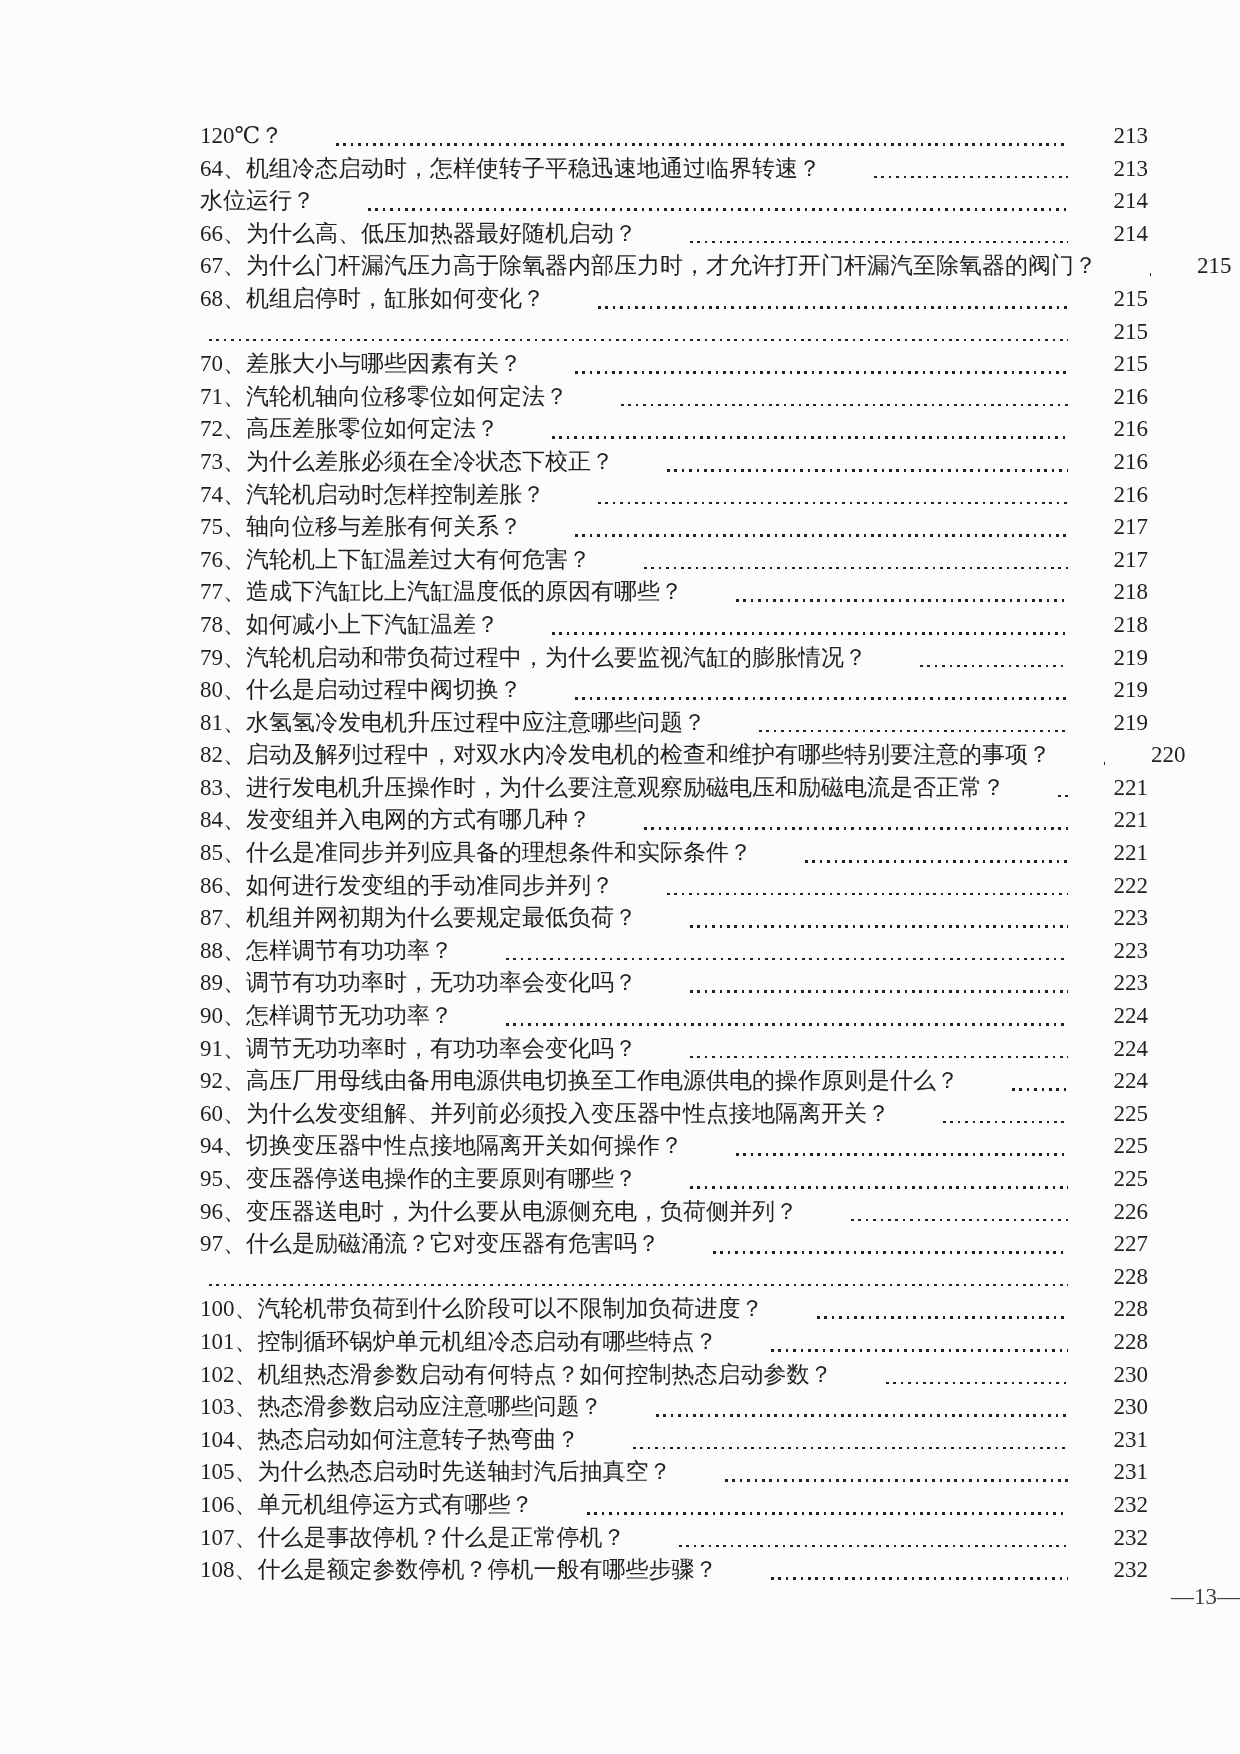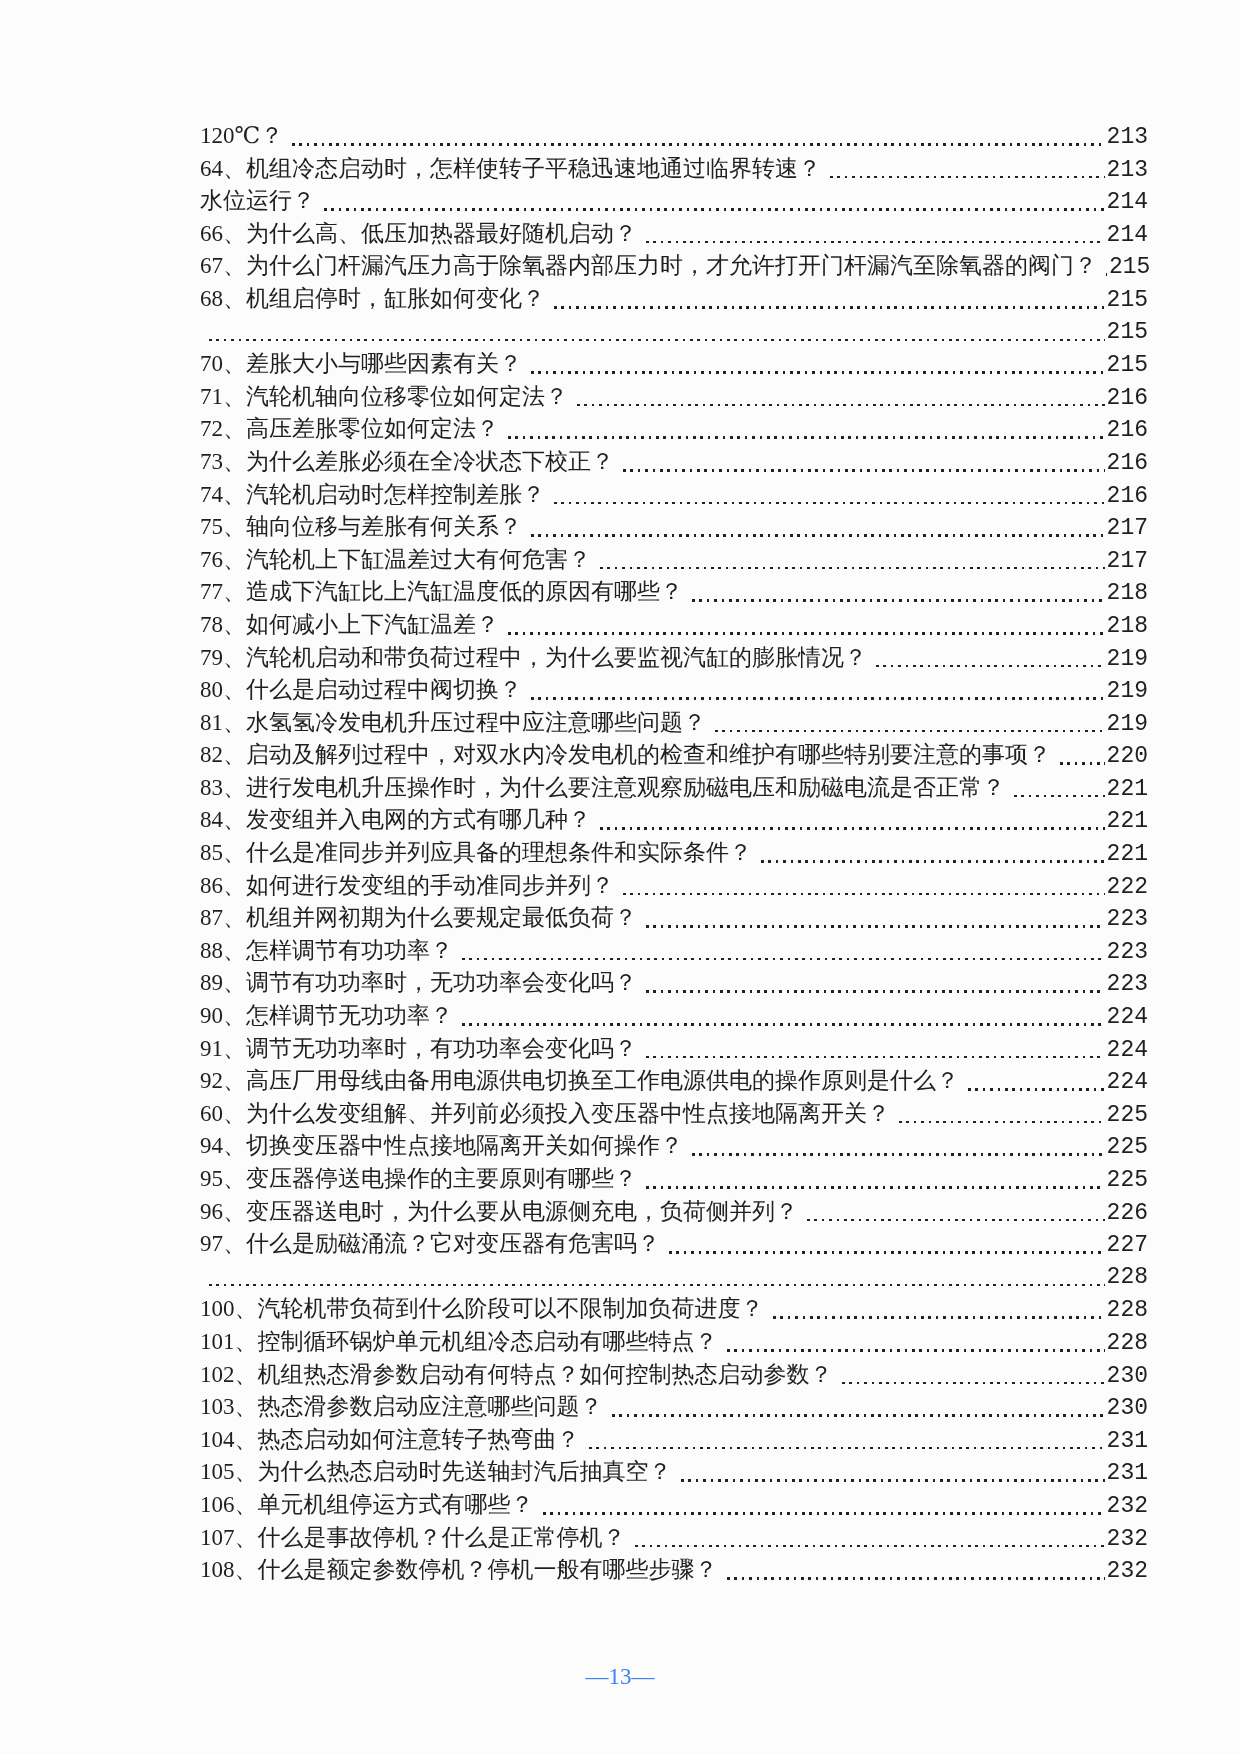--- a/index.html
+++ b/index.html
@@ -22,20 +22,21 @@
   }
   .toc {
     display: block;
   }
   .toc-line {
     display: flex;
     align-items: baseline;
     height: 32.6px;
     line-height: 32.6px;
     white-space: nowrap;
+    gap: 44px;
   }
   .toc-line .txt {
     flex: 0 0 auto;
   }
   .toc-line .dots {
     flex: 1 1 12px;
     position: relative;
     min-width: 12px;
     align-self: stretch;
   }
@@ -48,38 +49,37 @@
     height: 2.6px;
     background-image: repeating-linear-gradient(
       to right,
       #222222 0px, #222222 2.6px,
       transparent 2.6px, transparent 7.4px
     );
   }
   .toc-line .pg {
     flex: 0 0 auto;
     text-align: left;
-    font-family: Liberation Mono, monospace;
   }
   
   .toc-line.cont {
     display: block;
     white-space: nowrap;
     overflow: visible;
   }
   .footer {
     position: absolute;
     left: 0;
     right: 0;
-    top: 1660px;
+    top: 1580px;
     height: 33px;
     line-height: 33px;
-    text-align: center;
+    text-align: right;
     font-size: 23px;
-    color: #3b82f6;
+    color: #404040;
   }
 </style>
 </head>
 <body>
 
 <div class="page">
   <main class="toc" id="toc">
   <div class="toc-line">
     <span class="txt">120℃？</span>
     <span class="dots"></span>

